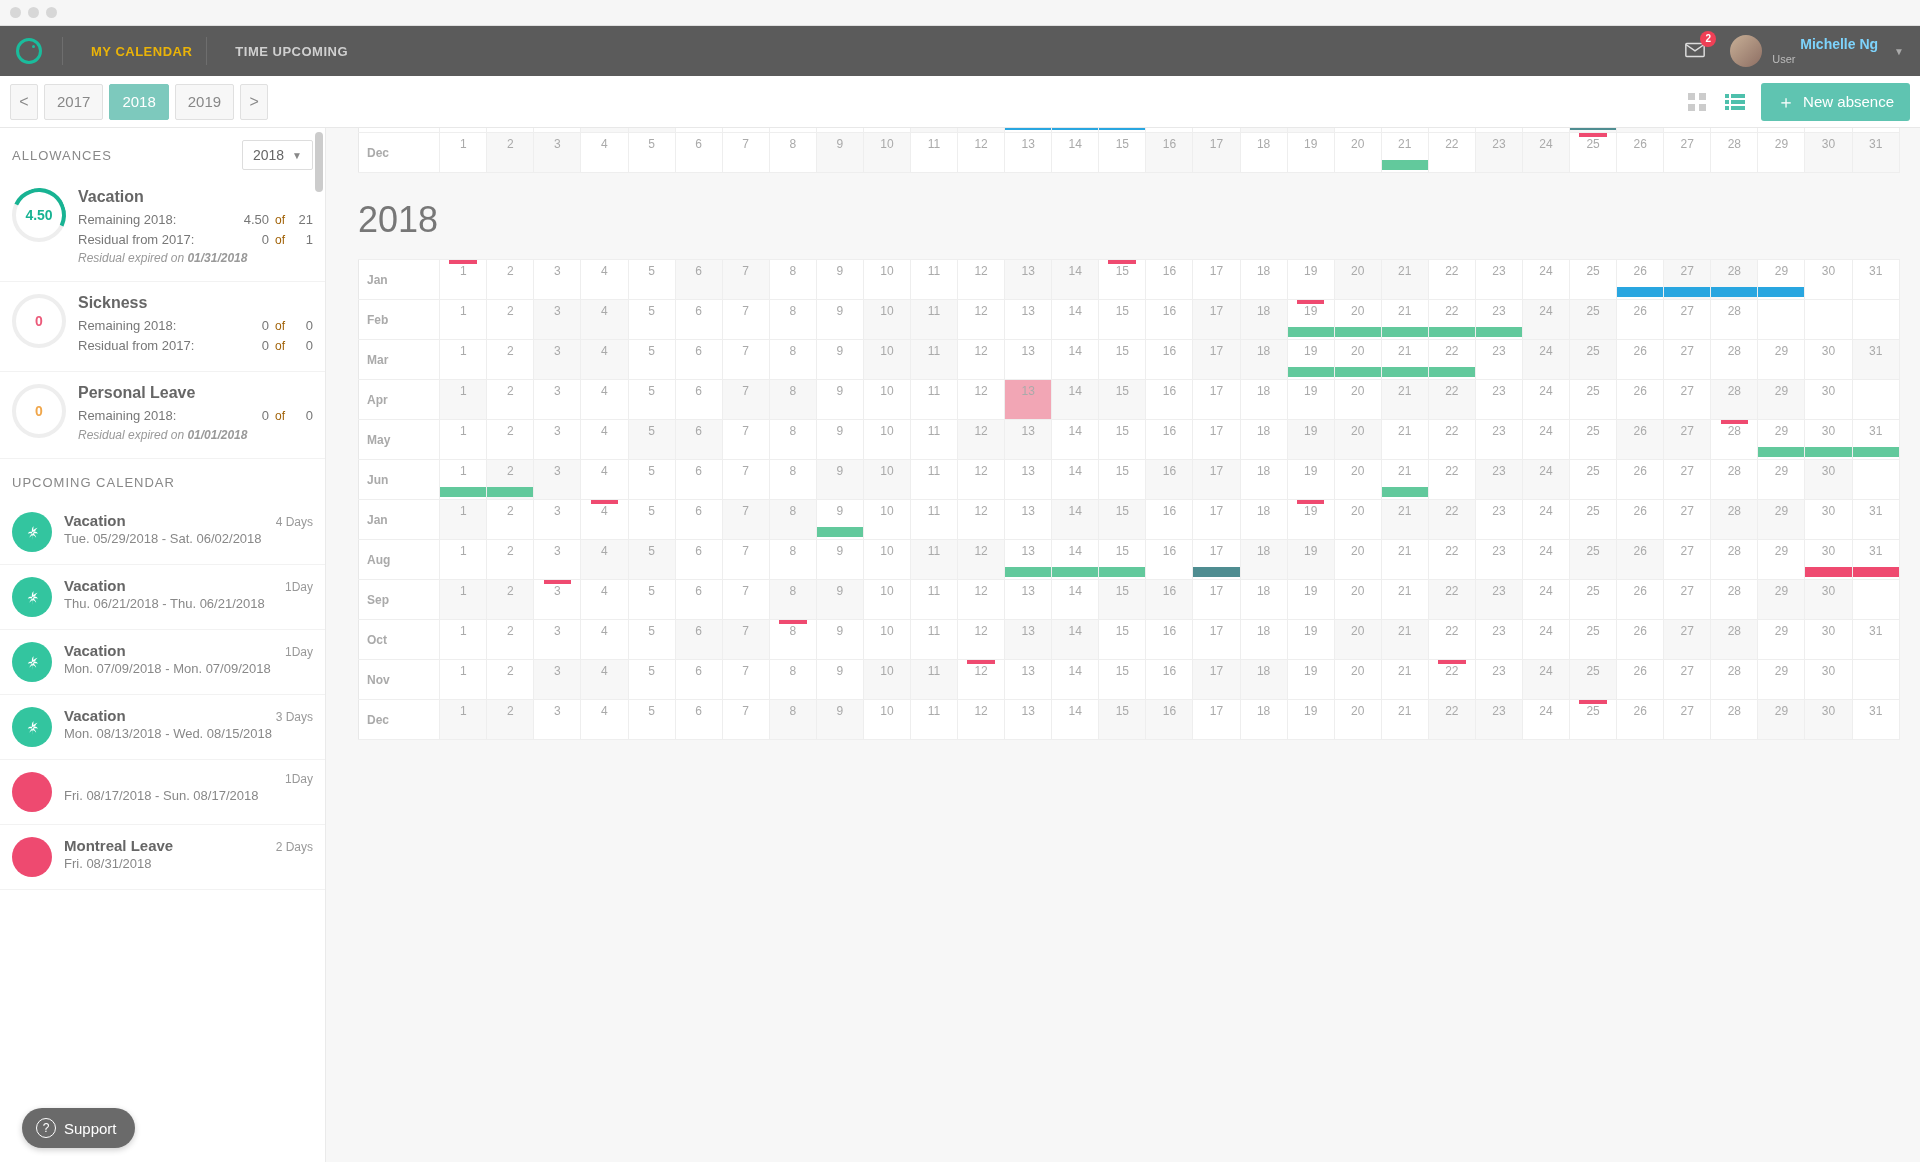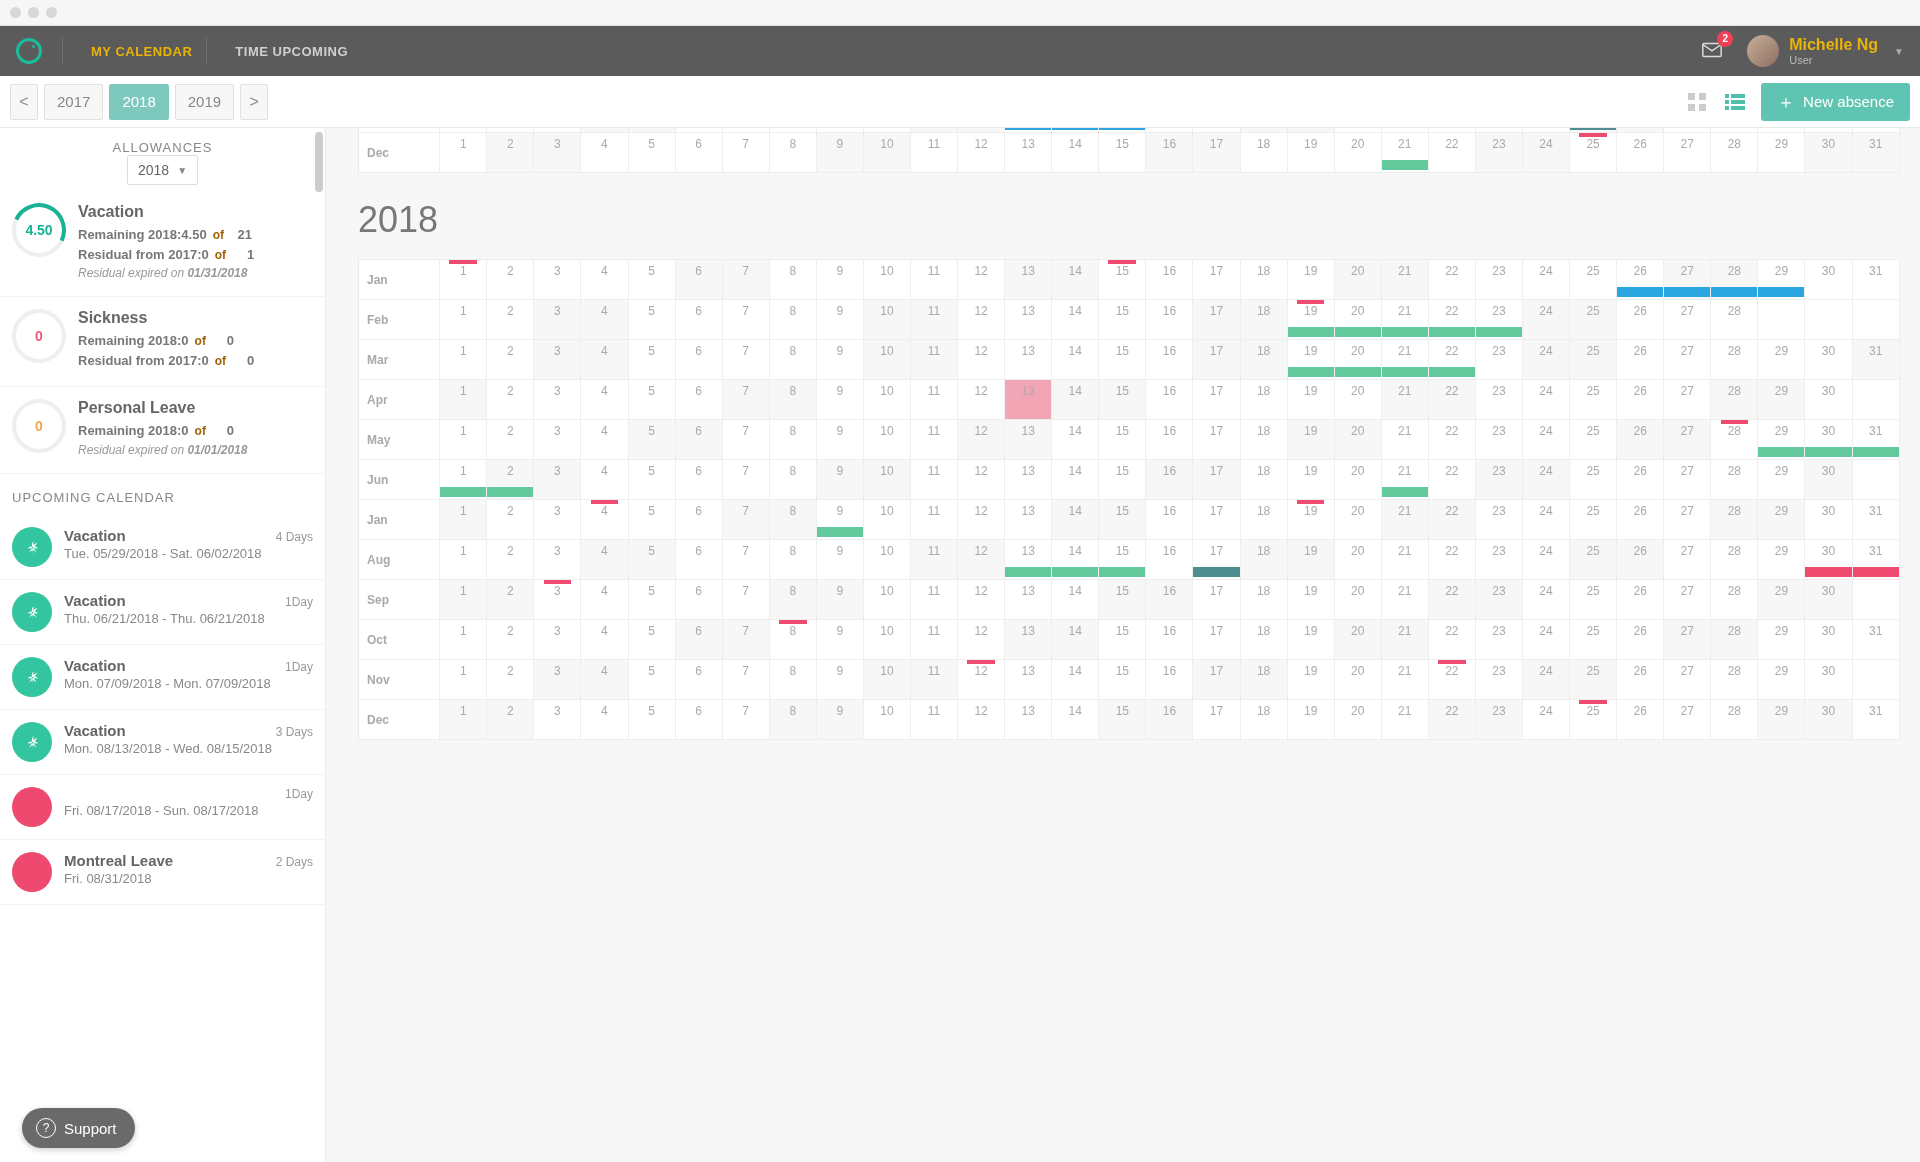--- a/index.html
+++ b/index.html
@@ -17,21 +17,21 @@
   .nav-divider { width: 1px; height: 28px; background: #6e6e6e; margin: 0 14px 0 0; }
   .nav-tab { font-size: 13px; font-weight: 600; letter-spacing: 0.5px; padding: 0 14px; cursor: pointer; color: #d0d0d0;}
   .nav-tab.active { color: #eab308; }
   .topnav-spacer { flex: 1; }
   .mail-icon { position: relative; margin-right: 24px; cursor: pointer;}
   .mail-icon svg { width: 22px; height: 22px; stroke: #ddd; fill: none; stroke-width:1.6;}
   .mail-badge { position: absolute; top: -8px; right: -10px; background: #ef4056; color: #fff; font-size: 10px; font-weight: 700; border-radius: 50%; width: 16px; height: 16px; display: flex; align-items: center; justify-content: center;}
   .user-area { display: flex; align-items: center; gap: 10px; cursor:pointer;}
   .avatar { width: 32px; height: 32px; border-radius: 50%; background: linear-gradient(135deg,#c8b097,#8d6e63);}
   .user-text { display: flex; flex-direction: column; line-height: 1.2;}
-  .user-name { color: #eab308; font-weight: 600; font-size: 16px;}
+  .user-name { color: #7dd3fc; font-weight: 600; font-size: 14px; margin-left: 28px;}
   .user-role { color: #bbb; font-size: 11px;}
   .user-caret { color: #aaa; margin-left: 6px; font-size: 10px;}
 
   
   .subnav { height: 52px; border-bottom: 1px solid #e8e8e8; display: flex; align-items: center; padding: 0 10px;}
   .year-nav { display: flex; gap: 6px; align-items: center;}
   .year-btn { border: 1px solid #e0e0e0; background: #f7f7f7; color: #888; font-size: 15px; height: 36px; min-width: 34px; padding: 0 12px; display:flex; align-items:center; justify-content:center; cursor:pointer; border-radius:2px;}
   .year-btn.current { background: #7dc9bd; color: #fff; border-color: #7dc9bd;}
   .year-btn.arrow { min-width: 28px; padding: 0 8px; font-size: 16px;}
   .subnav-spacer { flex: 1;}
@@ -39,32 +39,32 @@
   .view-toggle { width:32px; height:32px; display:flex; align-items:center; justify-content:center; border-radius:3px; cursor:pointer; color:#ccc;}
   .view-toggle.active { color: #4ec0ac; }
   .new-absence-btn { background: #5fc4b1; color: #fff; border:none; height:38px; padding: 0 16px; font-size: 15px; font-weight:500; display:flex; align-items:center; gap:8px; border-radius:3px; cursor:pointer;}
   .new-absence-btn .plus { font-size: 18px; font-weight: 300;}
 
   
   .content { flex:1; display:flex; overflow:hidden; position:relative;}
   .sidebar { width: 326px; border-right: 1px solid #eaeaea; overflow-y: auto; background:#fff; position:relative;}
   .sidebar-scroll { position:absolute; right:2px; top:4px; width:8px; height:60px; background:#ccc; border-radius:4px;}
   .sidebar-section-title { font-size: 13px; letter-spacing: 1px; color: #888; padding: 16px 12px 10px; font-weight:400;}
-  .allowance-header { display:flex; align-items:center; justify-content:space-between; padding: 12px 12px 6px; flex-direction: column;}
+  .allowance-header { display:flex; align-items:center; justify-content:space-between; padding: 12px 12px 6px;}
   .year-select { border:1px solid #ddd; padding: 6px 10px; font-size:14px; color:#666; display:flex; align-items:center; gap:8px; cursor:pointer; border-radius:2px;}
   .year-select .caret { font-size:10px; color:#888;}
   .allowance-item { display:flex; padding: 12px 12px 16px; gap: 12px; border-bottom: 1px solid #f2f2f2;}
   .allowance-ring { width:54px; height:54px; border-radius:50%; border:4px solid #eee; display:flex; align-items:center; justify-content:center; font-size:14px; font-weight:600; position:relative; flex-shrink:0;}
   .allowance-ring.green { color:#18b393;}
   .allowance-ring.green::after { content:""; position:absolute; inset:-4px; border-radius:50%; border:4px solid transparent; border-top-color:#18b393; border-right-color:#18b393; transform:rotate(-20deg);}
   .allowance-ring.pink { color:#ec5a7a; }
   .allowance-ring.orange { color:#f0a64a; }
   .allowance-details { flex:1; font-size:13px; color:#777;}
   .allowance-name { font-size:16px; font-weight:600; color:#666; margin-bottom:4px;}
-  .allowance-row { display:flex; line-height:1.5;font-weight:bold;}
+  .allowance-row { display:flex; justify-content:space-between; line-height:1.5;}
   .allowance-row .figures { display:flex; align-items:baseline; gap:6px;}
   .allowance-row .of { color:#a16207; font-size:12px;}
   .allowance-row .tot { width: 22px; text-align:right;}
   .allowance-note { font-style: italic; font-size:12px; color:#999; margin-top:2px;}
   .allowance-note .date { font-weight:600;}
 
   .upcoming-item { display:flex; padding: 12px 12px; gap:12px; border-bottom:1px solid #f2f2f2; cursor:pointer;}
   .upcoming-icon { width:40px; height:40px; border-radius:50%; display:flex; align-items:center; justify-content:center; flex-shrink:0;}
   .upcoming-icon.green { background:#33c59f;}
   .upcoming-icon.pink { background:#ee4a70;}

